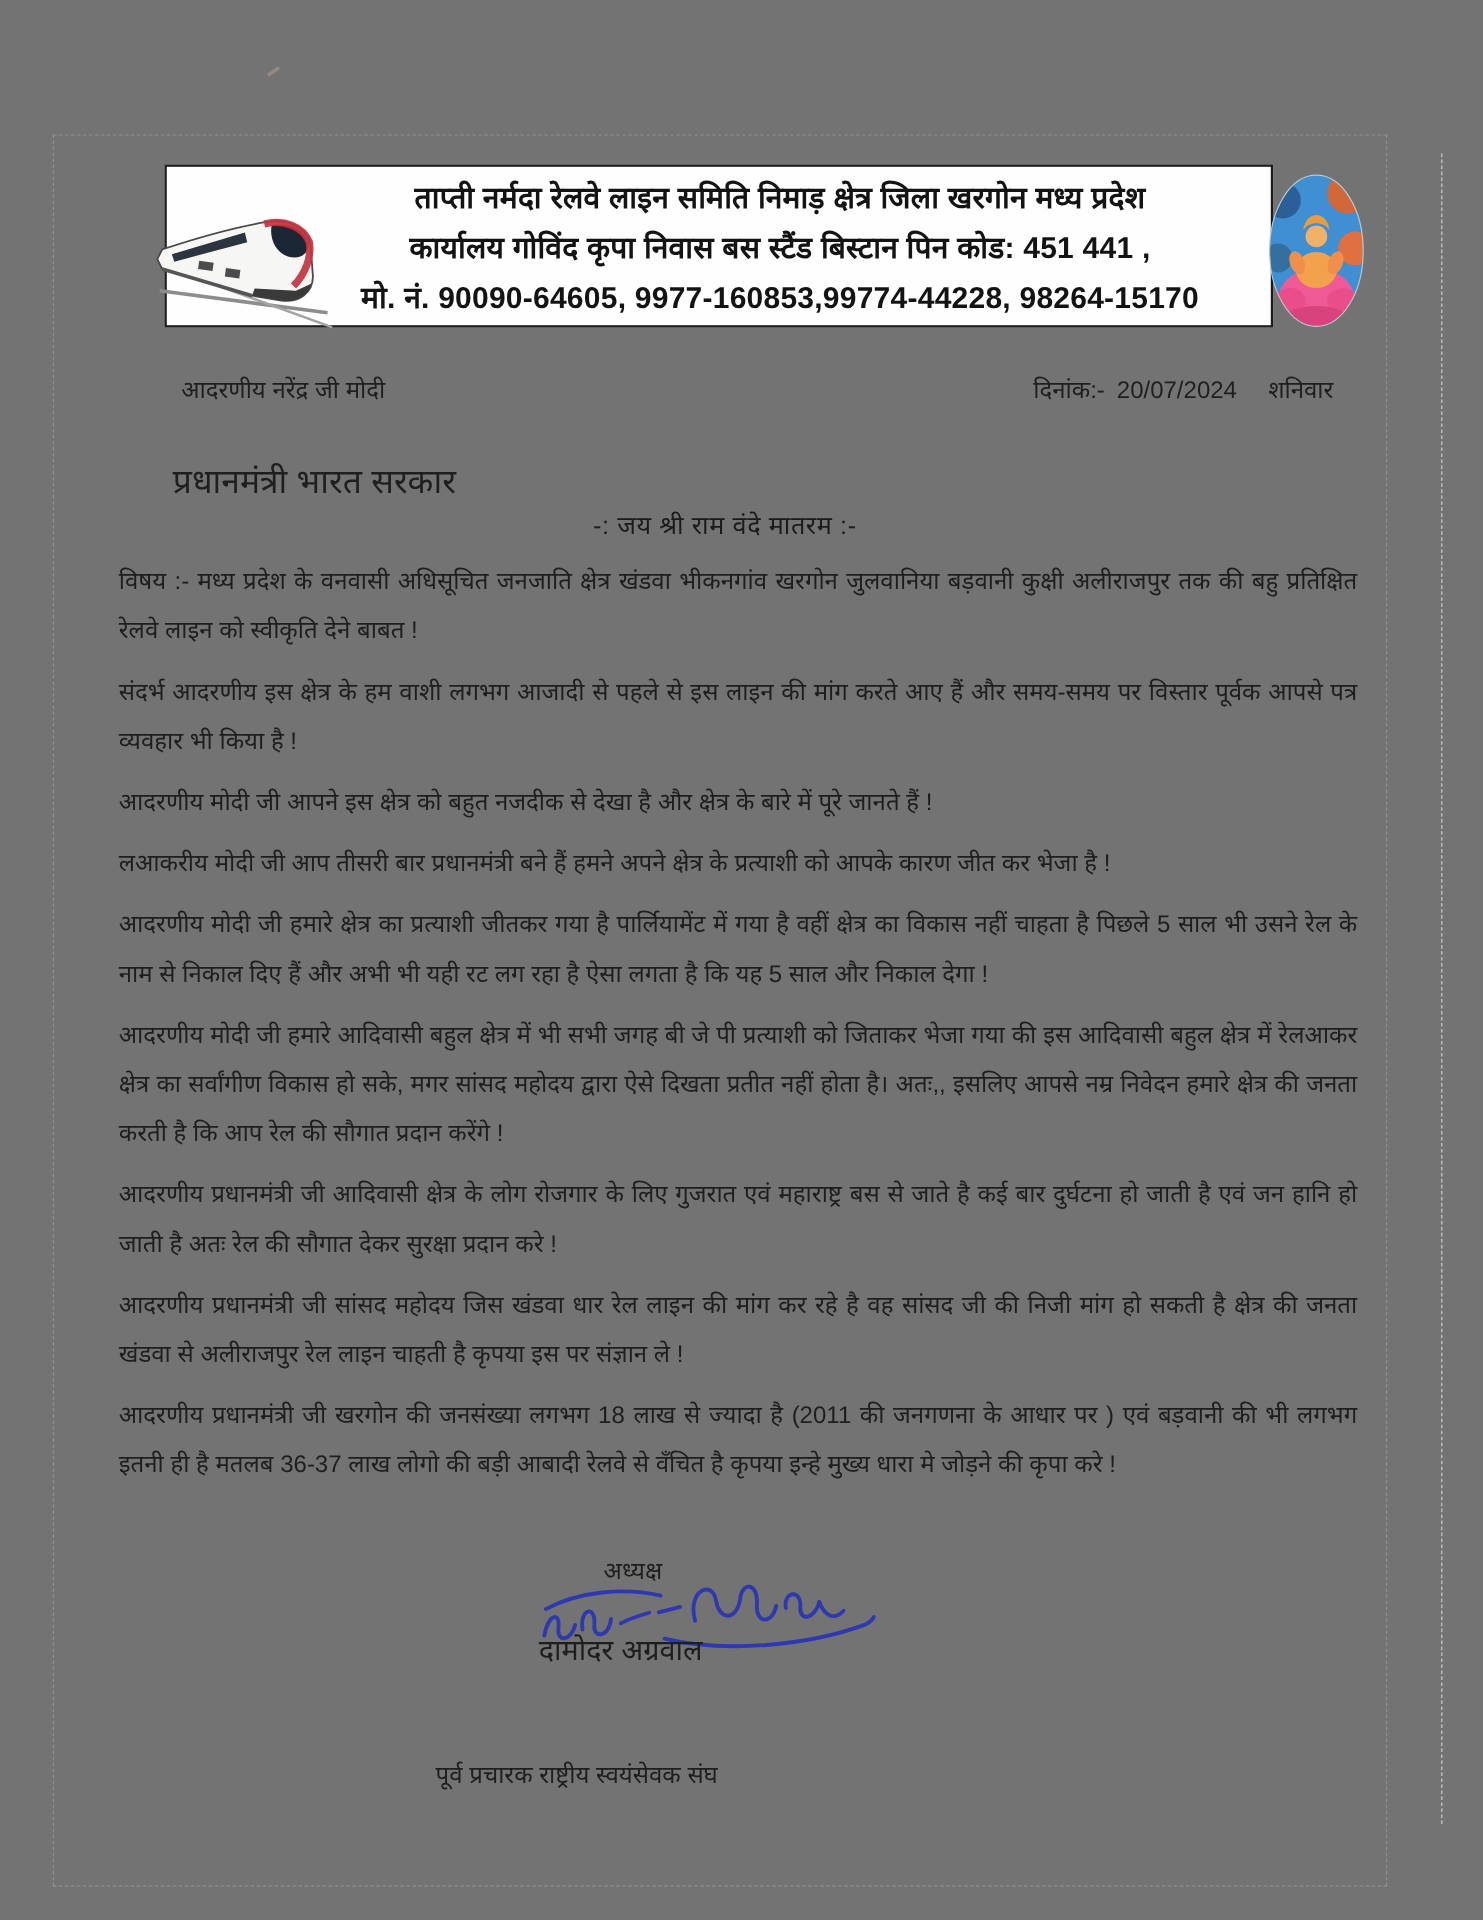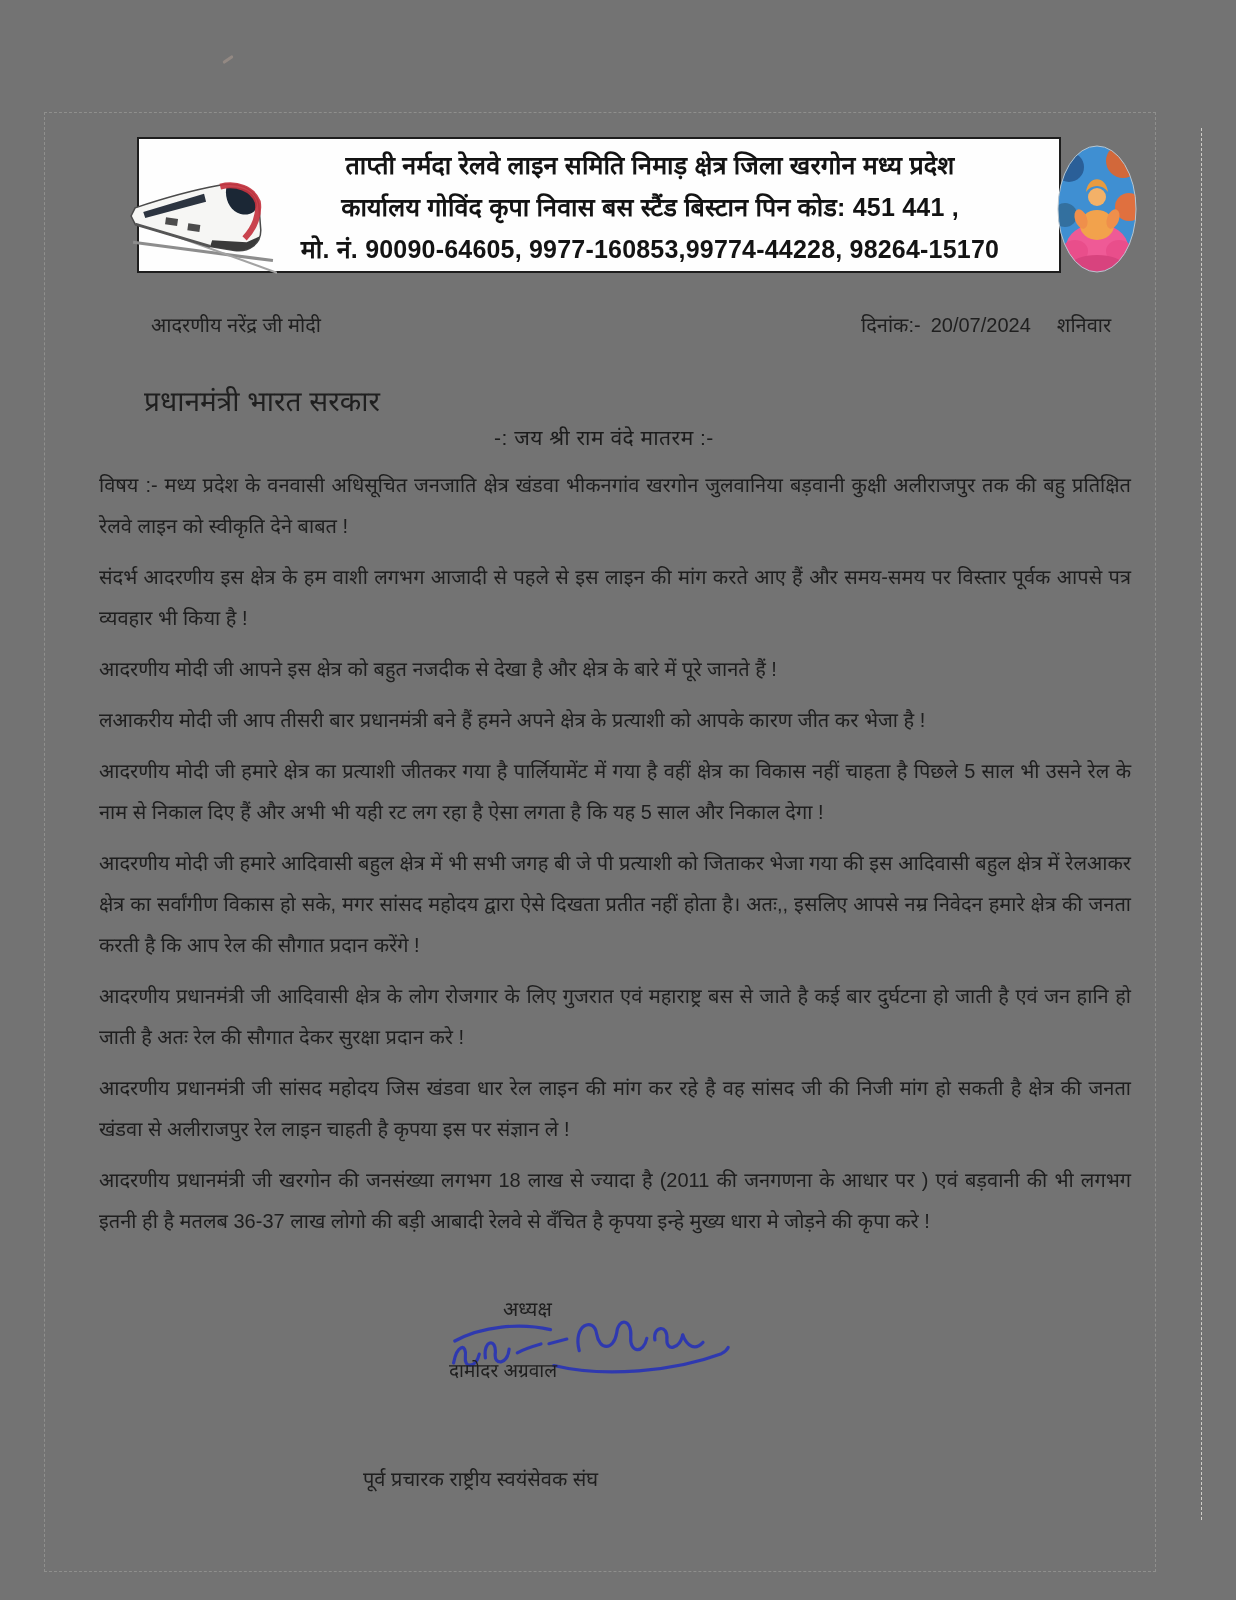--- a/index.html
+++ b/index.html
@@ -52,21 +52,21 @@
   .letter-body{
     position:absolute;left:34px;top:352px;width:1032px;
     font-size:20px;line-height:41px;color:#1e1e1e;
     text-align:justify;
     margin-left:20px;
   }
   .letter-body p{margin:0 0 10px 0;}
   
   .sig-title{position:absolute;left:458px;top:1182px;font-size:20px;color:#1e1e1e;}
   .sig-svg{position:absolute;left:388px;top:1192px;width:300px;height:78px;transform:rotate(-2deg);}
-  .sig-name{position:absolute;left:404px;top:1244px;font-size:19px;color:#1e1e1e;}
+  .sig-name{position:absolute;left:404px;top:1244px;font-size:24px;color:#1e1e1e;}
   
   .footer-1{position:absolute;left:262px;top:1290px;font-size:20px;color:#1e1e1e;}
   .footer-2{position:absolute;left:318px;top:1352px;font-size:20px;color:#1e1e1e;}
 </style>
 </head>
 <body>
 
 <div class="page">
 
   <div class="scan-edge"></div>

